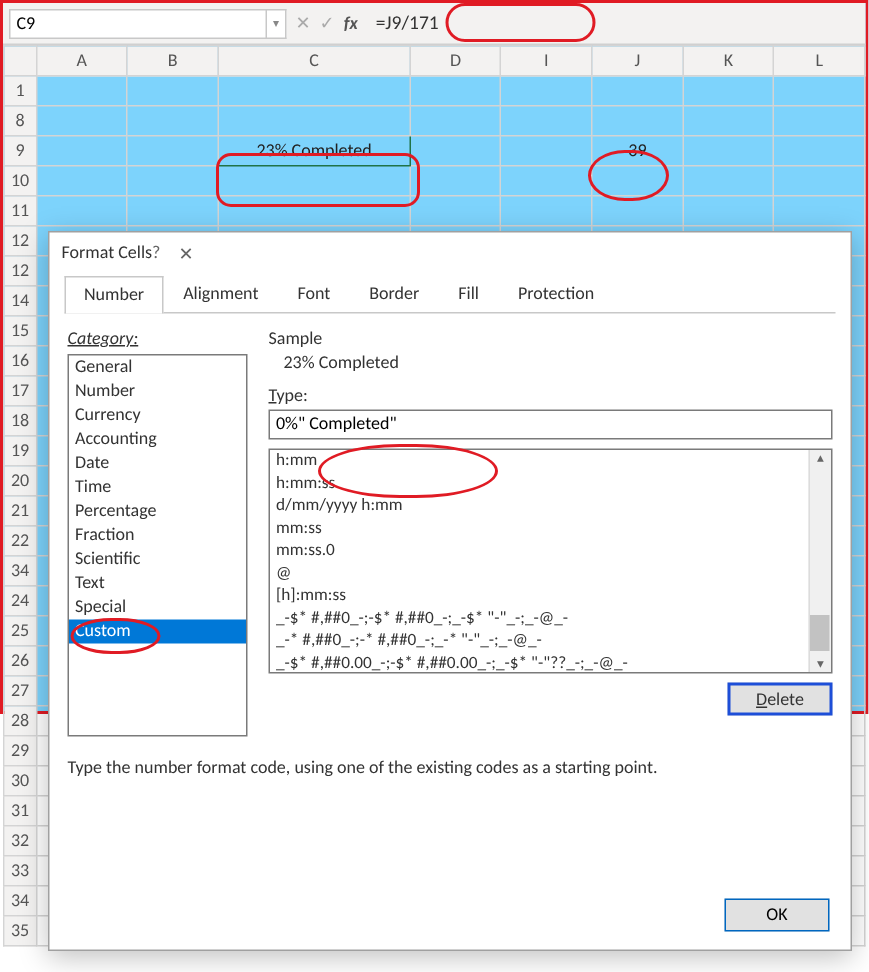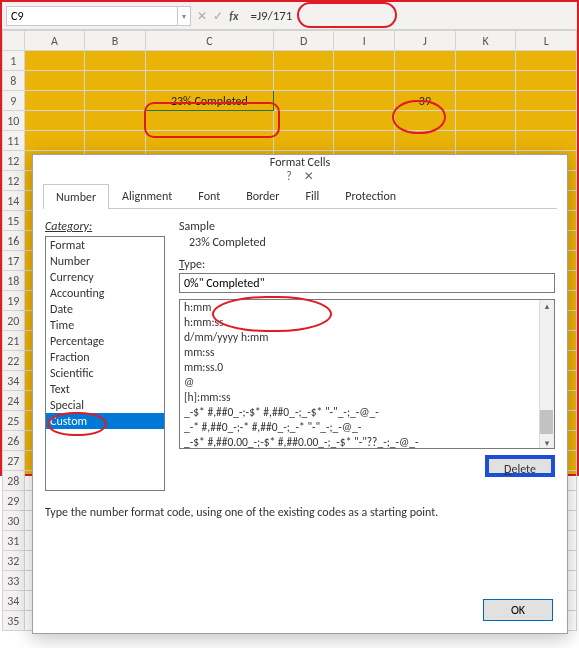--- a/index.html
+++ b/index.html
@@ -1,17 +1,17 @@
 <!DOCTYPE html>
 <html><head>
 <meta charset="utf-8">
 <style>
   * { box-sizing: border-box; margin: 0; padding: 0; font-family: "Segoe UI", Calibri, Arial, sans-serif; }
   html, body { width: 579px; height: 648px; overflow: hidden; }
-  .frame { width: 579px; height: 476px; border: 2px solid #e01b24; background: #eab308; position: relative; }
+  .frame { width: 579px; height: 476px; border: 2px solid #e01b24; background: #7dd3fc; position: relative; }
 
   
   .fbar { display: flex; align-items: center; height: 28px; padding: 2px 4px; gap: 6px; background: #f3f2f1; border-bottom: 1px solid #d0d0d0; }
   .namebox { width: 185px; display:flex; align-items:center; }
   .namebox input { width: 100%; height: 20px; font-size: 12px; padding: 1px 4px; border: 1px solid #c8c8c8; background:#fff; }
   .namebox .dd { width:14px; height:20px; border:1px solid #c8c8c8; border-left:none; background:#fff; display:flex; align-items:center; justify-content:center; color:#888; font-size:8px;}
   .fx-icons { display:flex; align-items:center; gap:6px; color:#aaa; font-size:12px; }
   .fx-icons .fx { color:#555; font-style:italic; font-weight:bold; }
   .formula { flex:1; font-size:13px; padding-left:6px; color:#333; }
 
@@ -25,21 +25,21 @@
   .colA,.colB,.colJ,.colK,.colL { width:62px; }
   .colC { width:130px; }
   .colD,.colI { width:62px; }
   td.cell { padding:0 4px; }
   td.sel { border:1.5px solid #217346 !important; }
   .c9val { text-align:center; }
   .j9val { text-align:center; padding-right:6px;margin-left:28px;}
 
   
   .dialog { position:absolute; left:30px; top:152px; width:536px; height:480px; background:#fff; border:1px solid #a0a0a0; box-shadow:0 4px 18px rgba(0,0,0,.25); }
-  .titlebar { display:flex; align-items:center; justify-content:center; height:28px; padding:0 8px; font-size:12px; color:#333;flex-direction:column; }
+  .titlebar { display:flex; align-items:center; justify-content:flex-start; height:28px; padding:0 8px; font-size:12px; color:#333; }
   .titlebar .tbtns { display:flex; gap:12px; color:#666; font-size:12px; }
   .titlebar .tbtns span { cursor:default; }
   .tabs { display:flex; border-bottom:1px solid #c8c8c8; margin:0 10px; font-size:12px; }
   .tab { padding:5px 12px; color:#333; border:1px solid transparent; border-bottom:none; cursor:default;}
   .tab.active { border-color:#c8c8c8; background:#fff; position:relative; top:1px; }
   .body { padding:10px 12px 0 12px; font-size:12px; color:#333; display:flex; gap:14px; }
   .catcol { width:120px; }
   .catlabel { margin-bottom:3px; }
   .catlabel u { text-decoration: underline; font-style: italic; }
   .catlist { border:1px solid #7a7a7a; height:255px; overflow:auto; background:#fff; }
@@ -48,21 +48,21 @@
   .rightcol { flex:1; }
   .sample { margin-bottom:8px; }
   .sample .lab { margin-bottom:2px; }
   .sample .val { padding-left:10px; }
   .typebox { width:100%; border:1px solid #7a7a7a; height:20px; font-size:12px; padding:1px 4px; margin:2px 0 6px 0;}
   .fmtlist { border:1px solid #7a7a7a; height:150px; overflow:hidden; background:#fff; position:relative; }
   .fmtlist .li { padding:0 4px; white-space:nowrap; font-size:11.5px; line-height:15px; cursor:default;}
   .fmtlist .sb { position:absolute; right:0; top:0; bottom:0; width:15px; background:#f0f0f0; border-left:1px solid #dcdcdc; display:flex; flex-direction:column; justify-content:space-between; align-items:center; font-size:9px; color:#666;}
   .fmtlist .sb .thumb { position:absolute; right:1px; width:13px; height:24px; background:#c2c2c2; top:110px;}
   .delrow { text-align:right; margin-top:6px; }
-  .btn { display:inline-block; min-width:70px; height:22px; border:4px solid #1d4ed8; background:#e1e1e1; font-size:12px; text-align:center; line-height:20px; padding:0 10px; cursor:default;}
+  .btn { display:inline-block; min-width:70px; height:22px; border:2px solid #1d4ed8; background:#e1e1e1; font-size:12px; text-align:center; line-height:20px; padding:0 10px; cursor:default;}
   .hint { clear:both; padding:14px 12px 0 12px; font-size:12px; color:#333; }
   .dlg-btns { position:absolute; right:14px; bottom:12px; display:flex; gap:10px; }
   .btn.primary { border:1.6px solid #0067c0; }
 
   
   .redmark { position:absolute; border:2.5px solid #e01b24; border-radius:50%/55%; pointer-events:none; }
   #m-formula { left:295px; top:0px; width:100px; height:26px; border-radius:14px; }
   #m-c9 { left:142px; top:100px; width:136px; height:36px; border-radius:10px; }
   #m-j9 { left:390px; top:98px; width:54px; height:34px; }
   #m-type { left:210px; top:294px; width:120px; height:36px; }
@@ -439,21 +439,21 @@
         <div class="tab">Alignment</div>
         <div class="tab">Font</div>
         <div class="tab">Border</div>
         <div class="tab">Fill</div>
         <div class="tab">Protection</div>
       </div>
     <div class="body">
       <div class="catcol">
         <div class="catlabel"><u>Category:</u></div>
         <div class="catlist" id="catlist">
-            <div class="item">Format</div>
+            <div class="item">General</div>
             <div class="item">Number</div>
             <div class="item">Currency</div>
             <div class="item">Accounting</div>
             <div class="item">Date</div>
             <div class="item">Time</div>
             <div class="item">Percentage</div>
             <div class="item">Fraction</div>
             <div class="item">Scientific</div>
             <div class="item">Text</div>
             <div class="item">Special</div>

